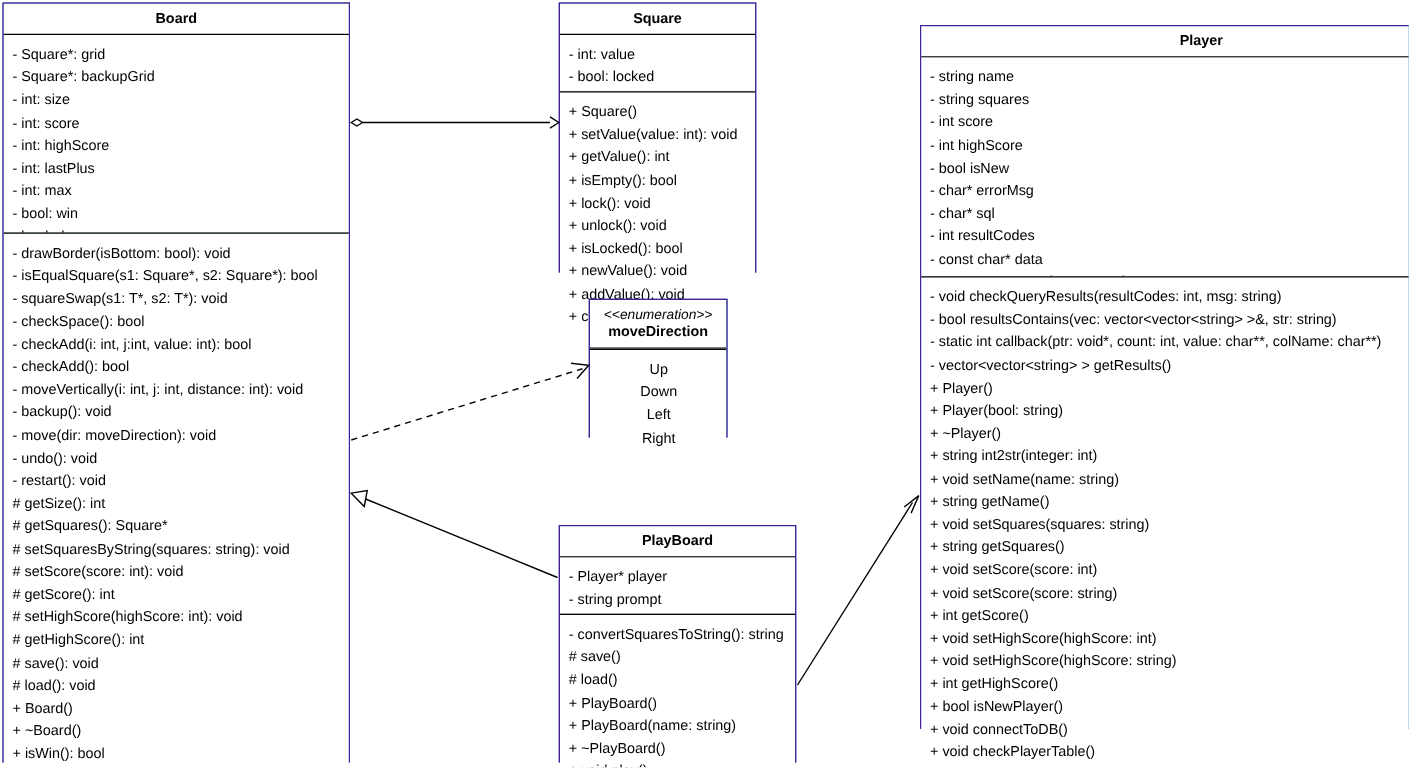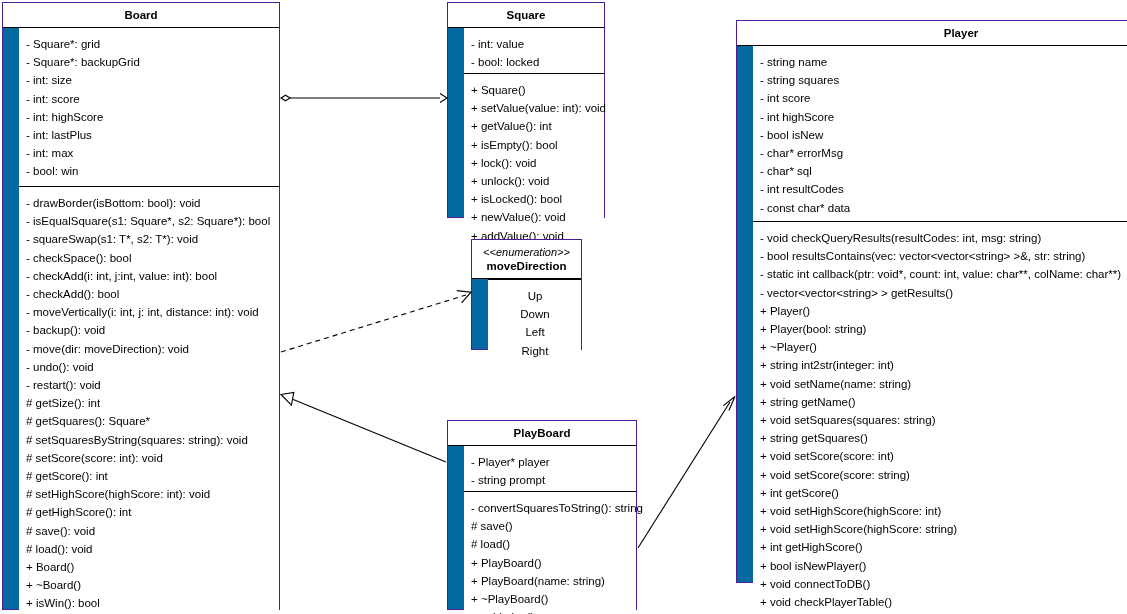--- a/index.html
+++ b/index.html
@@ -45,21 +45,20 @@
   }
   .uml-header .cls-name {
     display: block;
   }
   .uml-compartment {
     box-sizing: border-box;
     padding: 7px 6px 7px 7px;
     font-size: 11.5px;
     line-height: 18.2px;
     background: #ffffff;
-    margin-left: 16px;
   }
   .uml-compartment.divider {
     border-top: 1px solid #000000;
   }
   .uml-compartment.grow {
     flex: 1 1 auto;
   }
   .uml-compartment.centered {
     text-align: center;
   }

